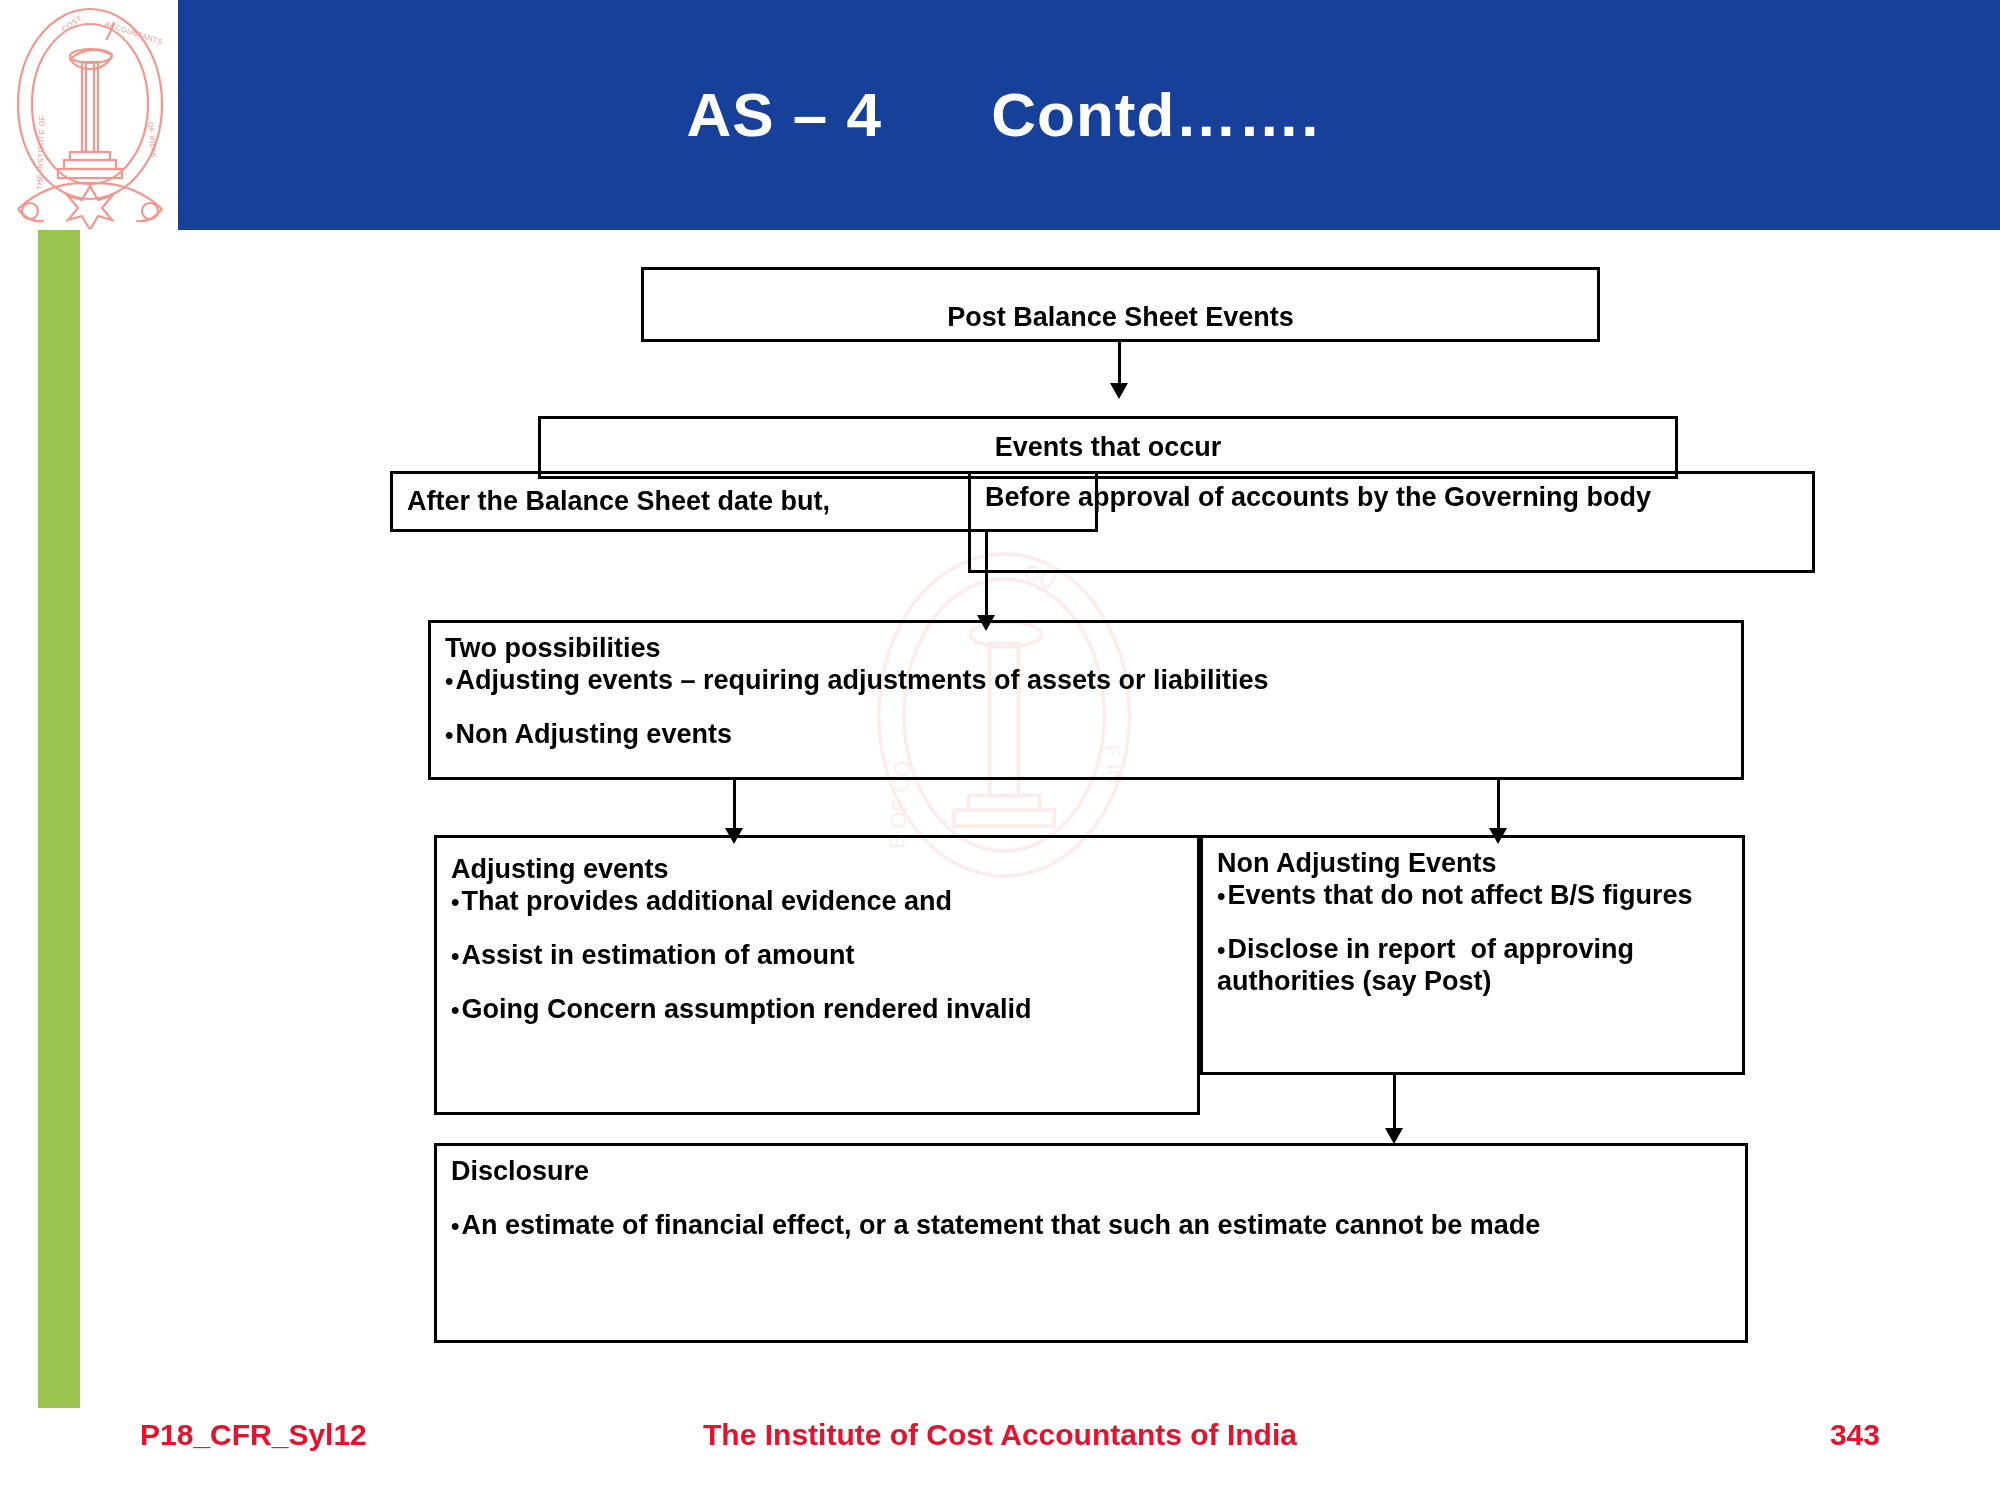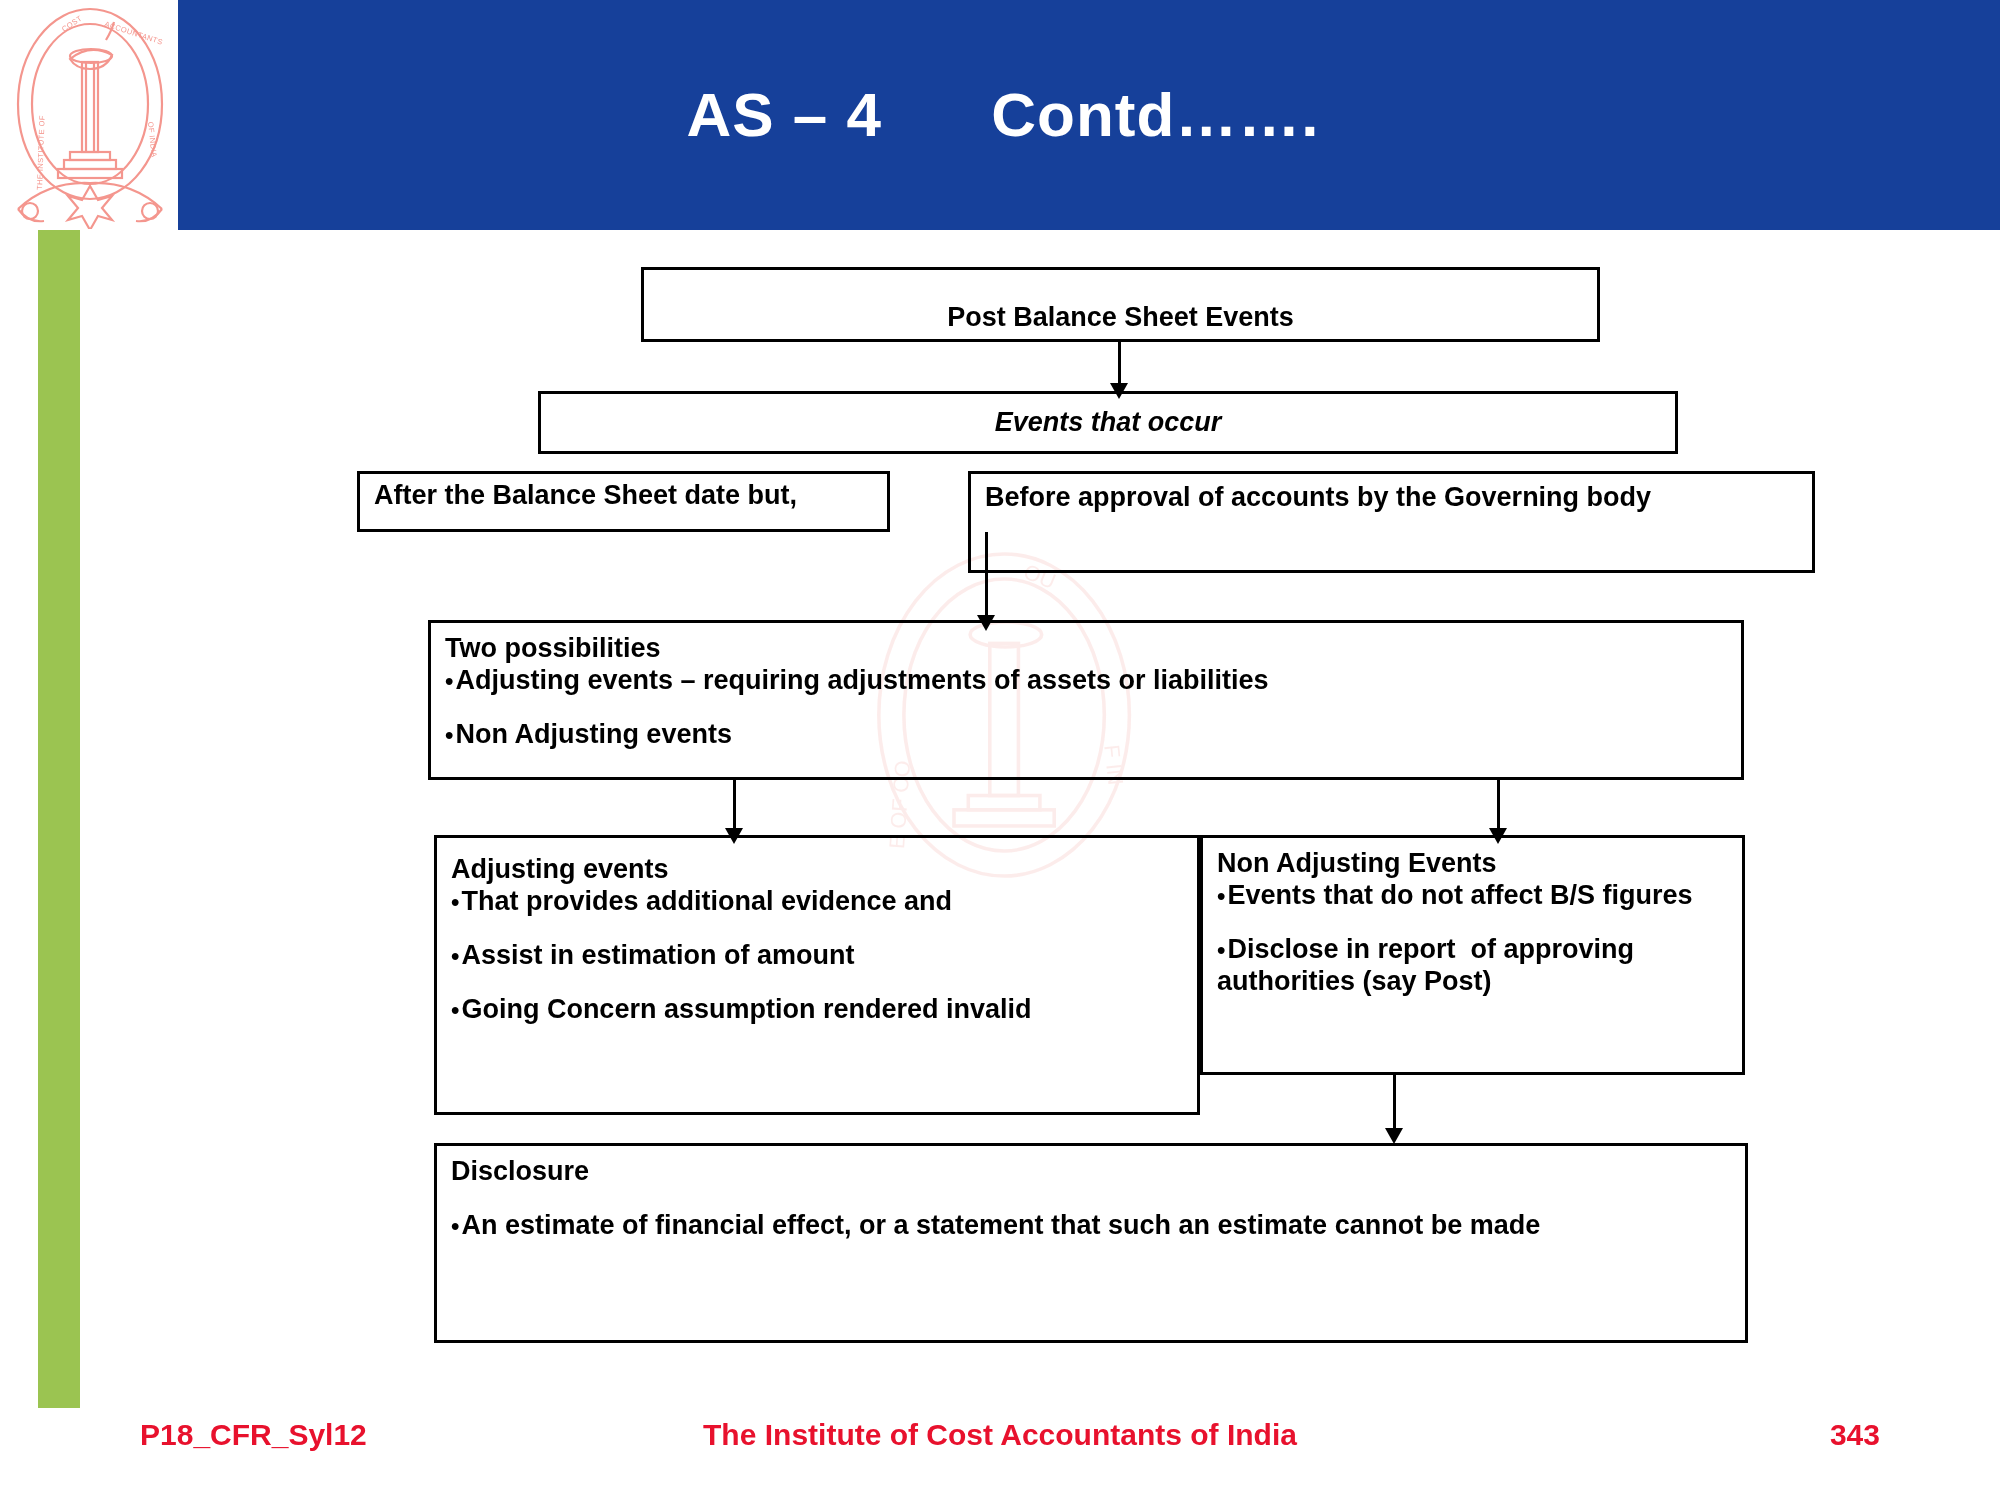--- a/index.html
+++ b/index.html
@@ -114,25 +114,25 @@
   </g>
 </svg>
 
 <div class="fbox center" style="left:641px;top:267px;width:959px;height:75px;align-items:flex-end;">
   <span class="pad">Post Balance Sheet Events</span>
 </div>
 
 <div class="vline" style="left:1118px;top:342px;height:47px;"></div>
 <div class="arrowhead" style="left:1110px;top:383px;"></div>
 
-<div class="fbox center" style="left:538px;top:391px;width:1140px;height:63px;font-style:italic;">
+<div class="fbox center" style="left:538px;top:416px;width:1140px;height:63px;">
   <span class="pad">Events that occur</span>
 </div>
 
-<div class="fbox" style="left:357px;top:471px;width:533px;height:61px;display:flex;">
+<div class="fbox" style="left:390px;top:471px;width:708px;height:61px;display:flex;align-items:center;">
   <span class="pad">After the Balance Sheet date but,</span>
 </div>
 
 <div class="fbox" style="left:968px;top:471px;width:847px;height:102px;display:flex;align-items:flex-start;">
   <span class="pad" style="padding-top:8px;">Before approval of accounts by the Governing body</span>
 </div>
 
 <div class="vline" style="left:985px;top:532px;height:89px;"></div>
 <div class="arrowhead" style="left:977px;top:615px;"></div>
 

